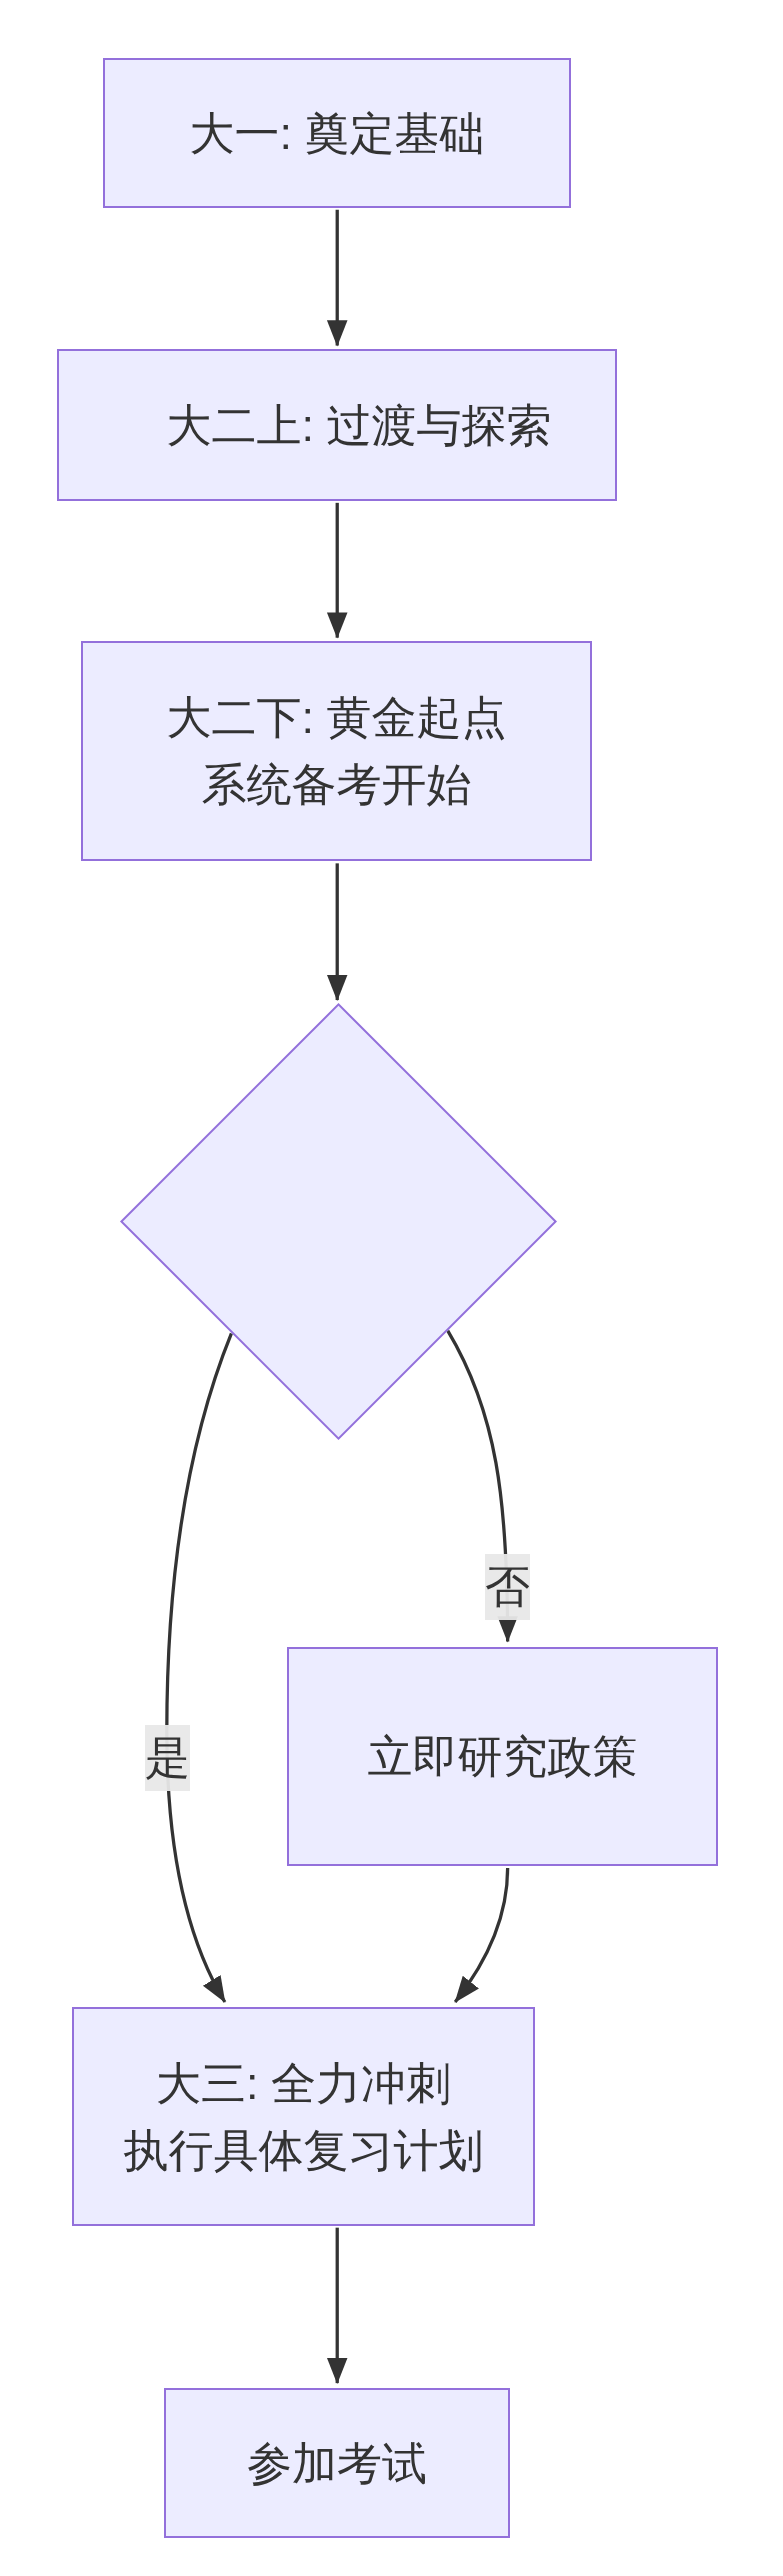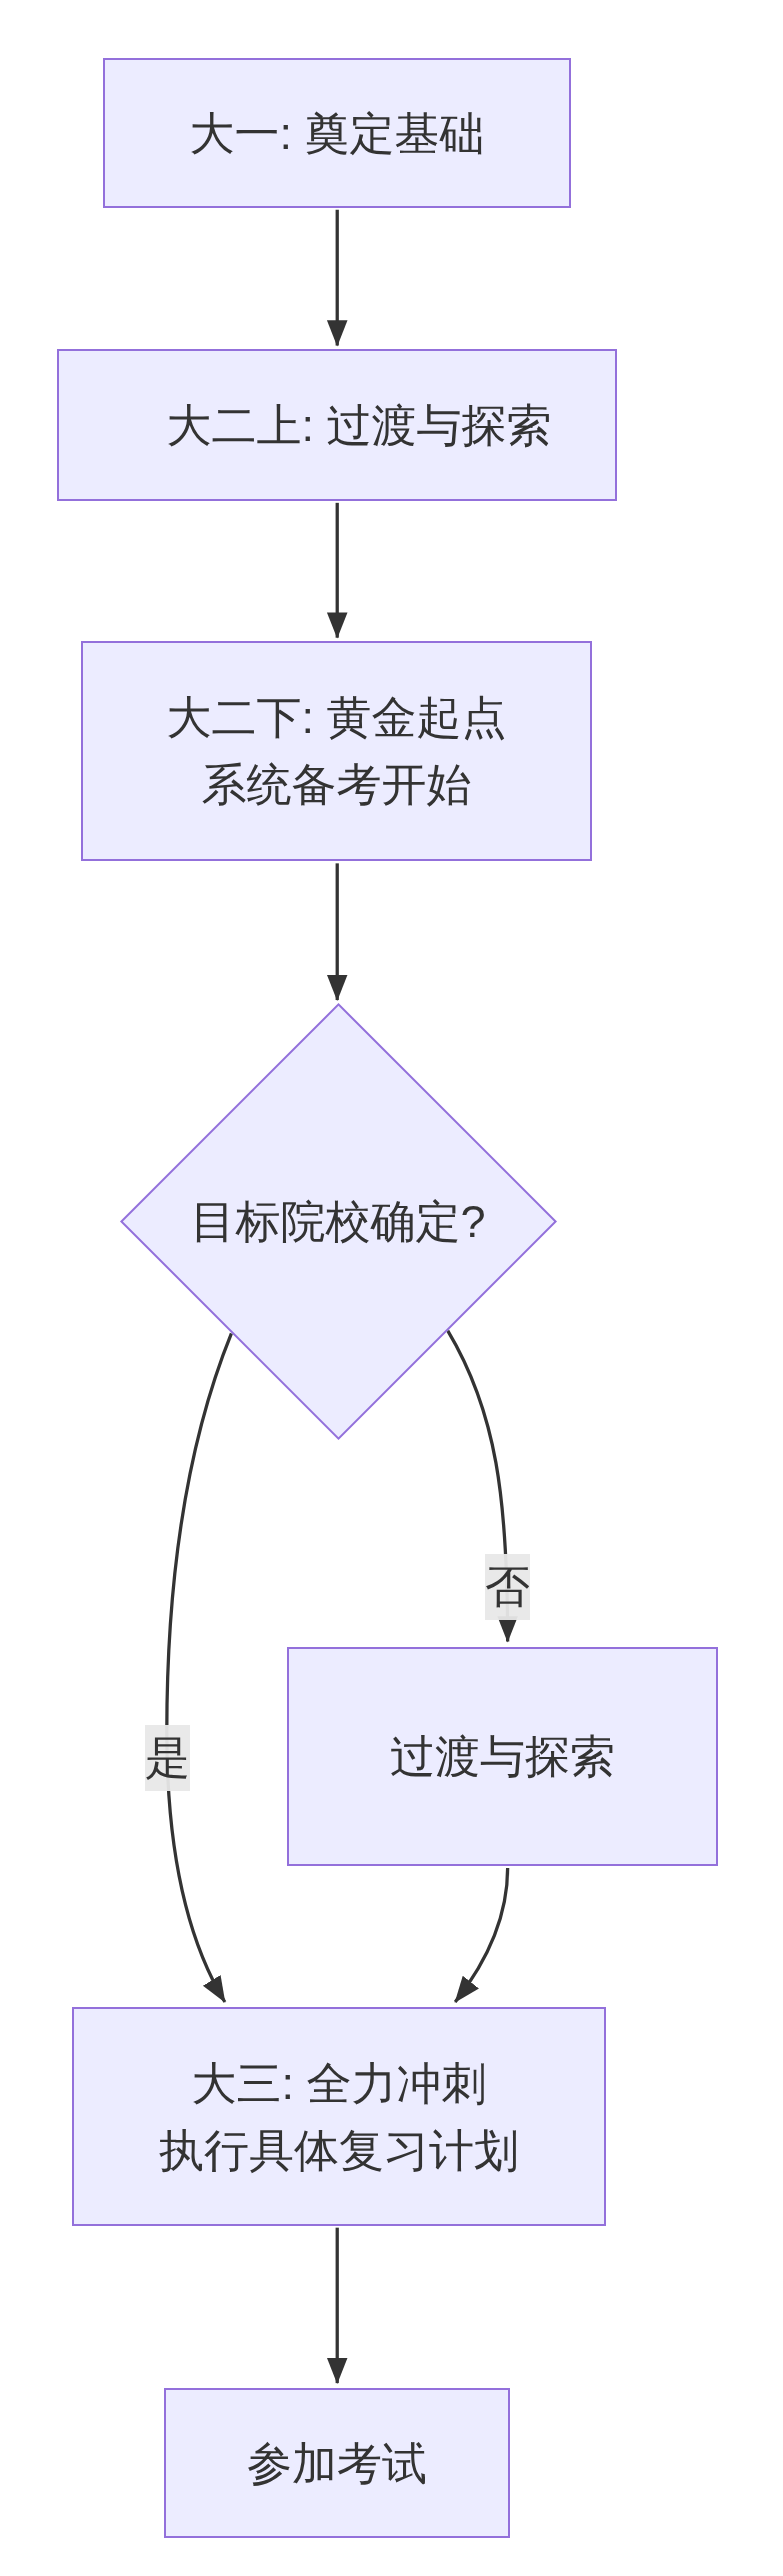--- a/index.html
+++ b/index.html
@@ -71,21 +71,21 @@
     justify-content: center;
     background: rgba(232,232,232,0.95);
     color: #333333;
     font-size: 45px;
     line-height: 66px;
   }
   #node-y1   { left: 103px; top: 58px;   width: 468px; height: 150px; }
   #node-y2a  { left: 57px;  top: 349px;  width: 560px; height: 152px; padding-left: 44px; }
   #node-y2b  { left: 81px;  top: 641px;  width: 511px; height: 220px; }
   #node-policy { left: 287px; top: 1647px; width: 431px; height: 219px; }
-  #node-y3   { left: 72px;  top: 2007px; width: 534px; height: 219px; }
+  #node-y3   { left: 72px;  top: 2007px; width: 463px; height: 219px; }
   #node-exam { left: 164px; top: 2388px; width: 346px; height: 150px; }
   #label-yes { left: 145px; top: 1725px; }
   #label-no  { left: 485px; top: 1554px; }
 </style>
 </head>
 <body>
 
 <div id="canvas">
 
   <svg id="edge-layer" viewBox="0 0 837 2751" xmlns="http://www.w3.org/2000/svg">
@@ -117,26 +117,23 @@
   <div class="node" id="node-y2a">
     <span>大二上: 过渡与探索</span>
   </div>
 
   <div class="node" id="node-y2b">
     <span>大二下: 黄金起点</span>
     <span>系统备考开始</span>
   </div>
 
   <div class="diamond-shape"></div>
-  <div class="diamond-label">
-    <span>目标院校确定?</span>
-  </div>
 
   <div class="node" id="node-policy">
-    <span>过渡与探索</span>
+    <span>立即研究政策</span>
   </div>
 
   <div class="node" id="node-y3">
     <span>大三: 全力冲刺</span>
     <span>执行具体复习计划</span>
   </div>
 
   <div class="node" id="node-exam">
     <span>参加考试</span>
   </div>

